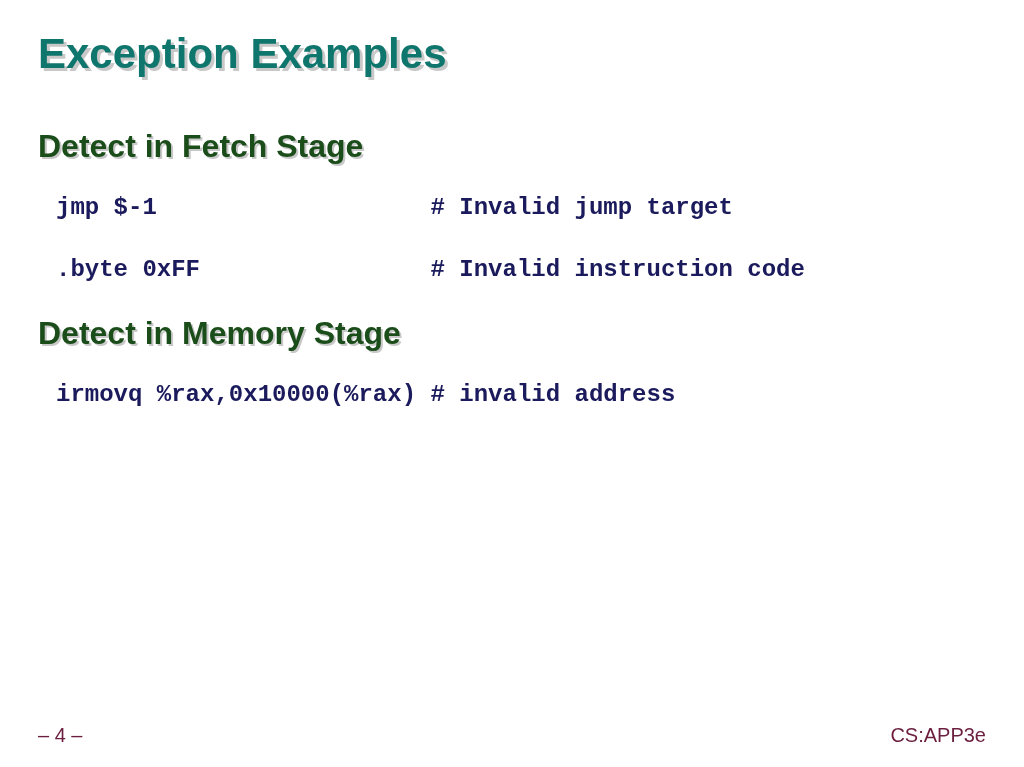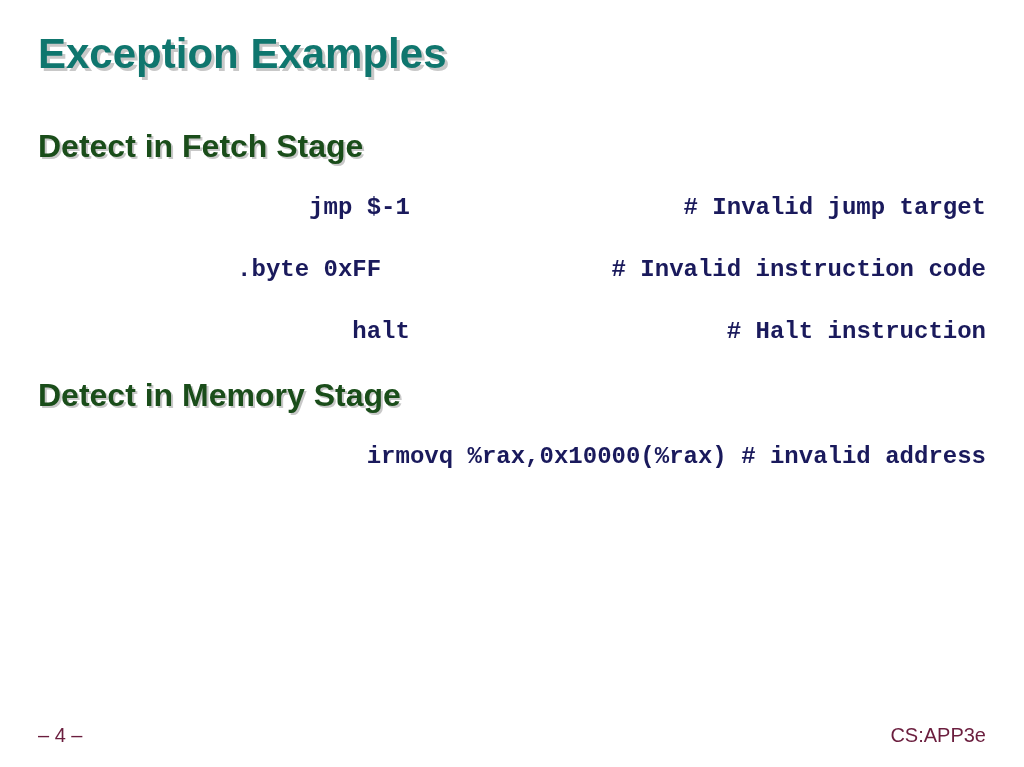--- a/index.html
+++ b/index.html
@@ -26,21 +26,20 @@
       font-size: 32px;
       font-weight: bold;
       color: #1a4d1a;
       text-shadow: 2px 2px 0px #c8c8c8;
       margin-bottom: 28px;
       margin-top: 10px;
     }
     .code-block {
       padding-left: 18px;
       margin-bottom: 30px;
-      text-align: right;
     }
     .code-line {
       font-family: "Courier New", Courier, monospace;
       font-size: 24px;
       font-weight: bold;
       color: #1a1a5c;
       white-space: pre;
       line-height: 1.25;
     }
     .code-group {
@@ -69,23 +68,20 @@
 
 <h2 class="section-header">Detect in Fetch Stage</h2>
 
 <div class="code-block">
   <div class="code-group">
     <div class="code-line">jmp $-1                   # Invalid jump target</div>
   </div>
   <div class="code-group">
     <div class="code-line">.byte 0xFF                # Invalid instruction code</div>
   </div>
-  <div class="code-group">
-    <div class="code-line">halt                      # Halt instruction</div>
-  </div>
 </div>
 
 <h2 class="section-header">Detect in Memory Stage</h2>
 
 <div class="code-block">
   <div class="code-group">
     <div class="code-line">irmovq %rax,0x10000(%rax) # invalid address</div>
   </div>
 </div>
 

